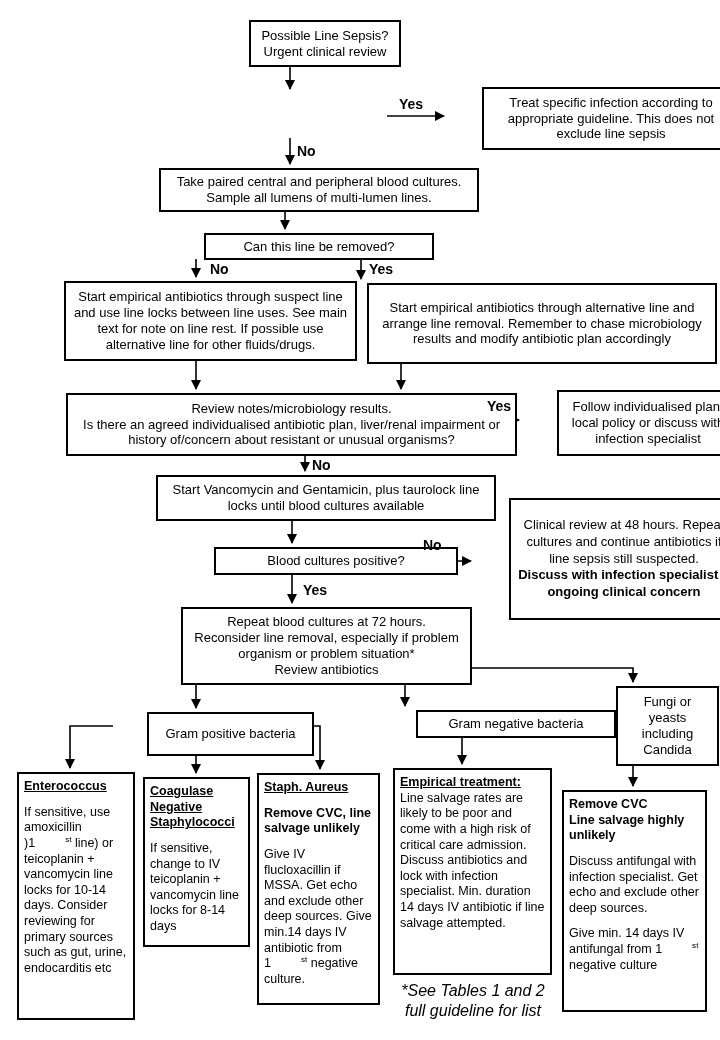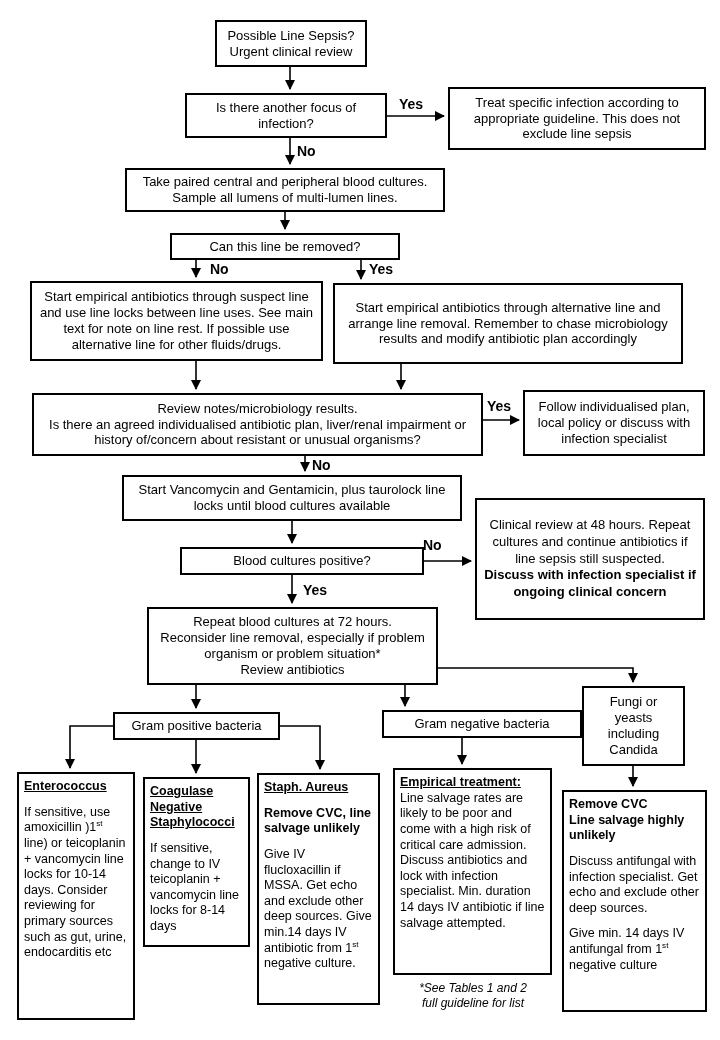--- a/index.html
+++ b/index.html
@@ -2,31 +2,31 @@
 <html><head>
 <meta charset="utf-8">
 <style>
   * { margin:0; padding:0; box-sizing:border-box; }
   html,body { background:#ffffff; }
   body { font-family:"Liberation Sans", sans-serif; color:#000; }
   .canvas { position:relative; width:720px; height:1040px; background:#fff; overflow:hidden; }
   svg.connectors { position:absolute; left:0; top:0; width:720px; height:1040px; }
   .node { position:absolute; border:2px solid #000; background:#fff; color:#000; }
   .node.center { display:flex; align-items:center; justify-content:center;
-                 text-align:center; font-size:13px; line-height:1.22; padding:2px 6px; }
+                 text-align:center; font-size:13px; line-height:1.22; padding:2px 6px;margin-left:34px; }
   .node.center .wrap { white-space:pre-line; }
   .node.leftbox { font-size:12.5px; line-height:1.25; padding:5px 5px; text-align:left; }
   .u { font-weight:bold; text-decoration:underline; }
   .b { font-weight:bold; }
   .para { margin-bottom:10px; }
   .prel { white-space:pre-line; }
   .edge-label { position:absolute; font-weight:bold; font-size:14px; line-height:1; }
-  .footnote { position:absolute; font-style:italic; font-size:12px; line-height:1.25;
+  .footnote { position:absolute; font-style:italic; font-size:16px; line-height:1.25;
               text-align:center; white-space:pre-line; }
-  sup { font-size:0.65em; vertical-align:super; line-height:0; }
+  sup { font-size:0.65em; vertical-align:super; line-height:0;margin-left:30px; }
 </style>
 </head>
 <body>
 
 <div class="canvas">
 
   <svg class="connectors" viewBox="0 0 720 1040" xmlns="http://www.w3.org/2000/svg">
     <defs>
       <marker id="arrow" viewBox="0 0 10 10" refX="9" refY="5" markerWidth="6.5" markerHeight="6.5" orient="auto-start-reverse">
         <path d="M0,0 L10,5 L0,10 z" fill="#000"></path>
@@ -55,24 +55,20 @@
       <line x1="462" y1="738" x2="462" y2="764" marker-end="url(#arrow)"></line>
       <line x1="633" y1="766" x2="633" y2="786" marker-end="url(#arrow)"></line>
     </g>
   </svg>
 
   <div class="node center" style="left:215px;top:20px;width:152px;height:47px">
     <span class="wrap">Possible Line Sepsis?
 Urgent clinical review</span>
   </div>
 
-  <div class="node center" style="left:185px;top:93px;width:202px;height:45px">
-    <span class="wrap">Is there another focus of
-infection?</span>
-  </div>
 
   <div class="node center" style="left:448px;top:87px;width:258px;height:63px">
     <span class="wrap">Treat specific infection according to appropriate guideline. This does not exclude line sepsis</span>
   </div>
 
   <div class="node center" style="left:125px;top:168px;width:320px;height:44px">
     <span class="wrap">Take paired central and peripheral blood cultures.
 Sample all lumens of multi-lumen lines.</span>
   </div>
 
@@ -109,21 +105,21 @@
     <span class="wrap"><span>Clinical review at 48 hours. Repeat cultures and continue antibiotics if line sepsis still suspected.</span>
 <span class="b">Discuss with infection specialist if ongoing clinical concern</span></span>
   </div>
 
   <div class="node center" style="left:147px;top:607px;width:291px;height:78px">
     <span class="wrap">Repeat blood cultures at 72 hours.
 Reconsider line removal, especially if problem organism or problem situation*
 Review antibiotics</span>
   </div>
 
-  <div class="node center" style="left:113px;top:712px;width:167px;height:28px">
+  <div class="node center" style="left:113px;top:712px;width:167px;height:44px">
     <span class="wrap">Gram positive bacteria</span>
   </div>
 
   <div class="node center" style="left:382px;top:710px;width:200px;height:28px">
     <span class="wrap">Gram negative bacteria</span>
   </div>
 
   <div class="node center" style="left:582px;top:686px;width:103px;height:80px">
     <span class="wrap">Fungi or
 yeasts

